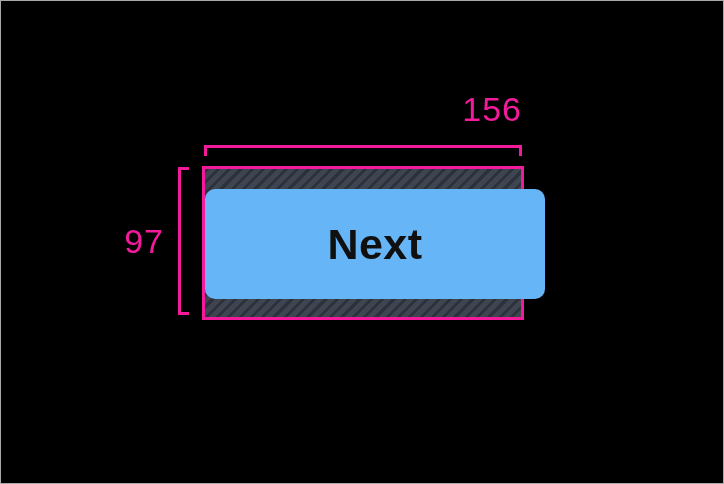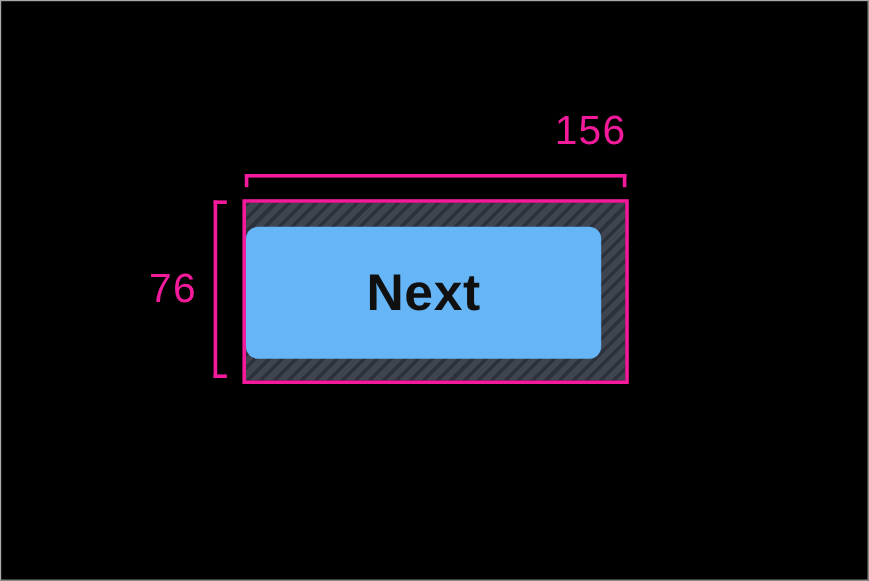--- a/index.html
+++ b/index.html
@@ -55,21 +55,21 @@
     background:repeating-linear-gradient(
       135deg,
       var(--padding-stripe) 0px,
       var(--padding-stripe) 3px,
       var(--padding-base) 3px,
       var(--padding-base) 8px
     );
   }
   .next-button{
     position:absolute;
-    left:204px; top:188px; width:296px; height:110px;
+    left:204px; top:188px; width:340px; height:110px;
     background:var(--button-fill);
     border:none;
     border-radius:10px;
     display:flex;
     align-items:center;
     justify-content:center;
     cursor:pointer;
   }
   .next-button span{
     color:var(--button-text);
@@ -79,21 +79,21 @@
     letter-spacing:0.5px;
   }
 </style>
 </head>
 <body>
 
 <div class="dim-label width-label">156</div>
 
 <div class="width-bracket"></div>
 
-<div class="dim-label height-label">76</div>
+<div class="dim-label height-label">97</div>
 
 <div class="height-bracket"></div>
 
 <div class="selection-outline"></div>
 
 <button class="next-button">
   <span>Next</span>
 </button>
 
 </body></html>

